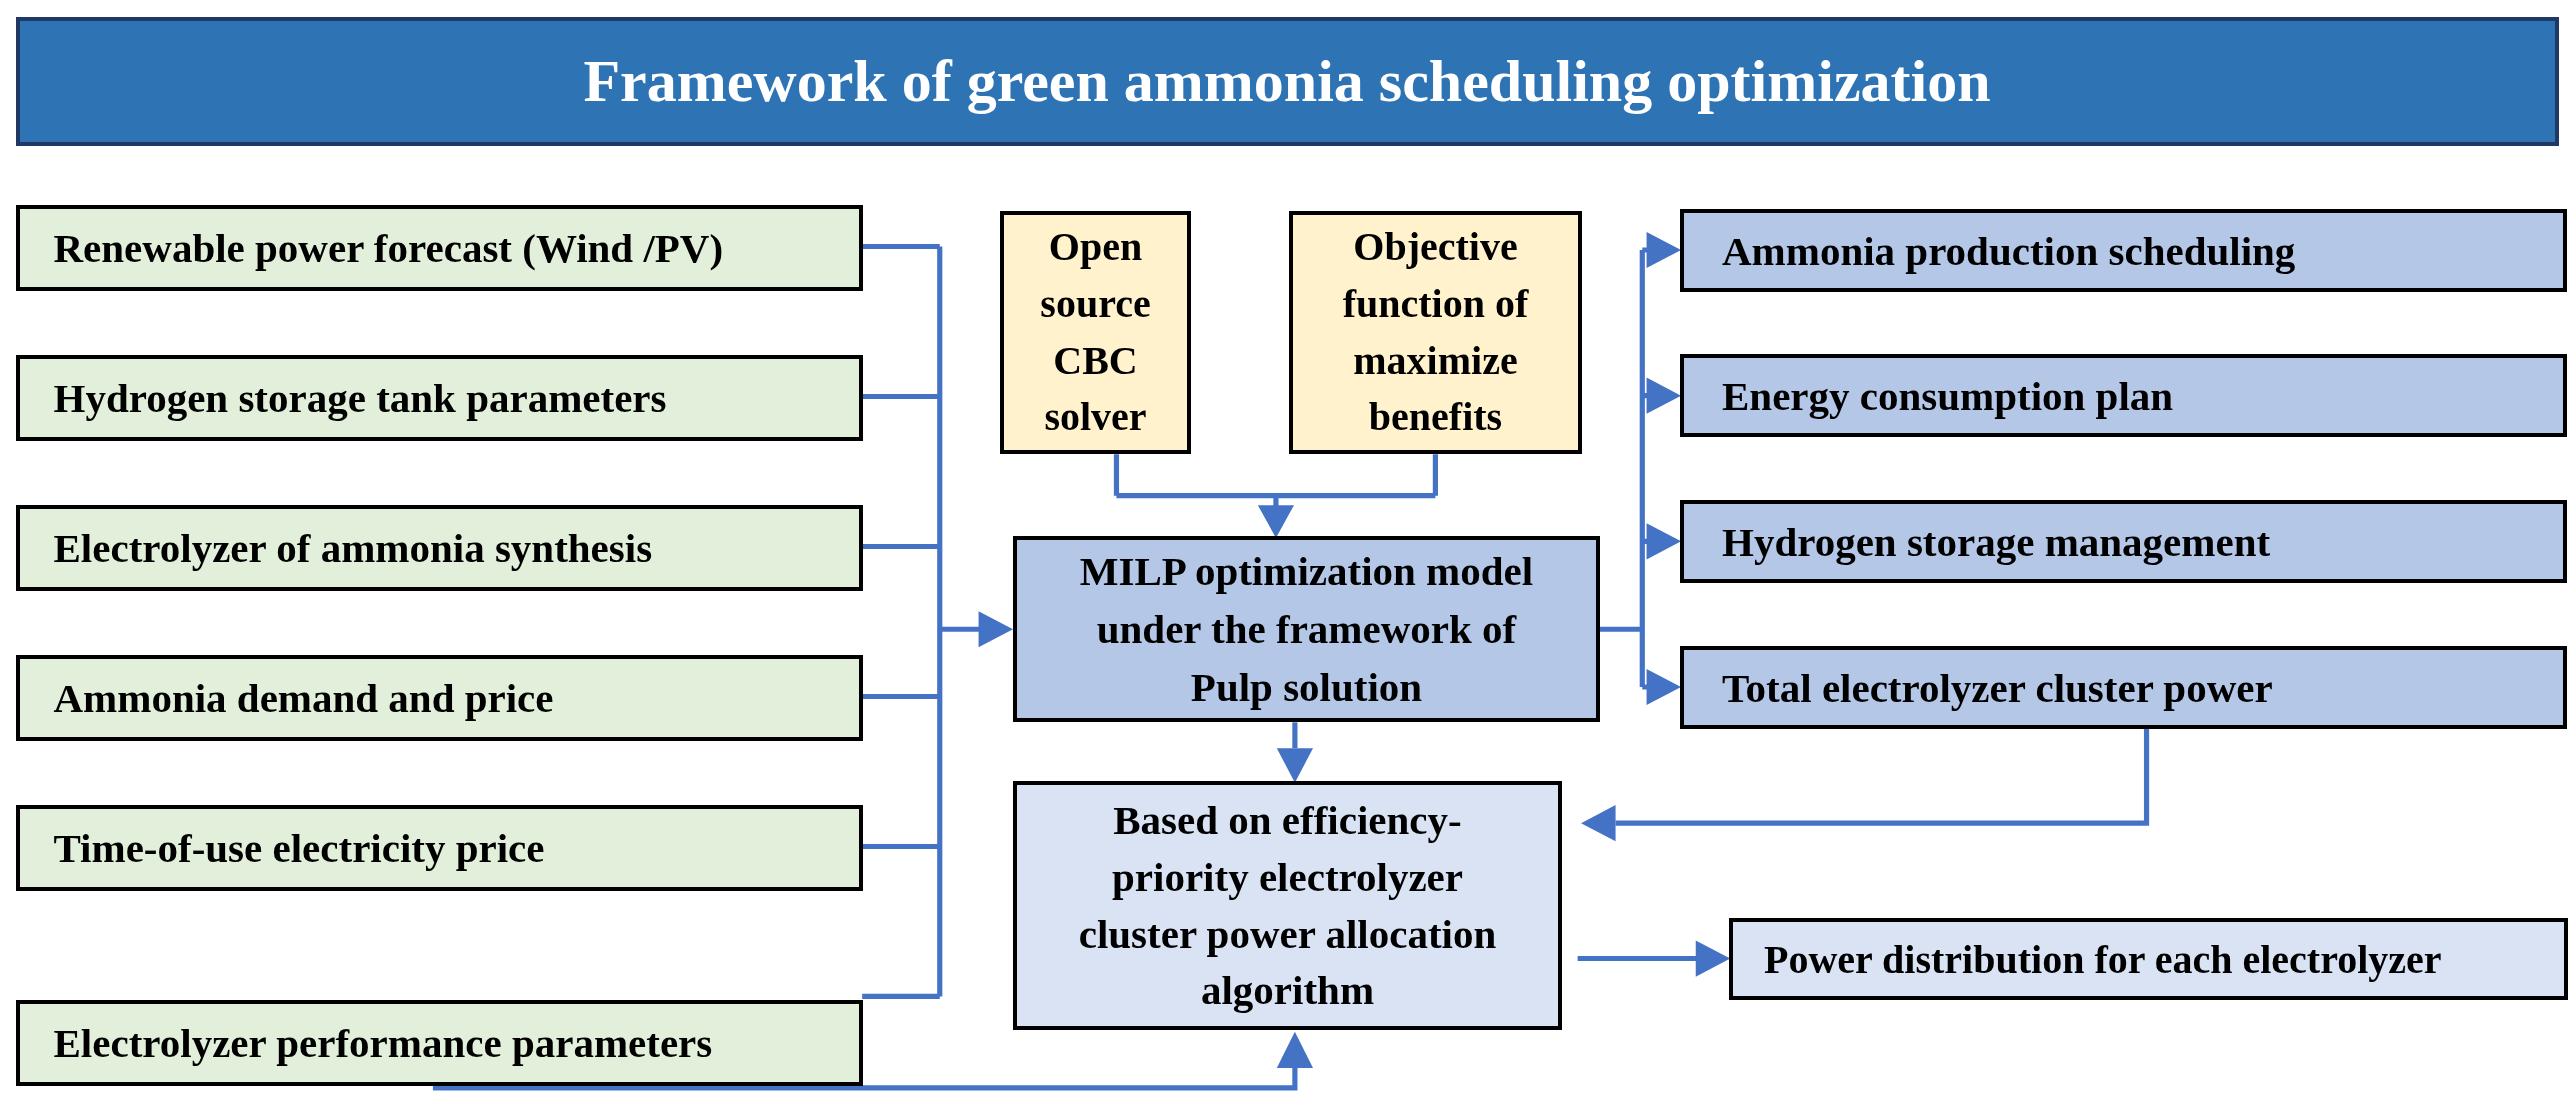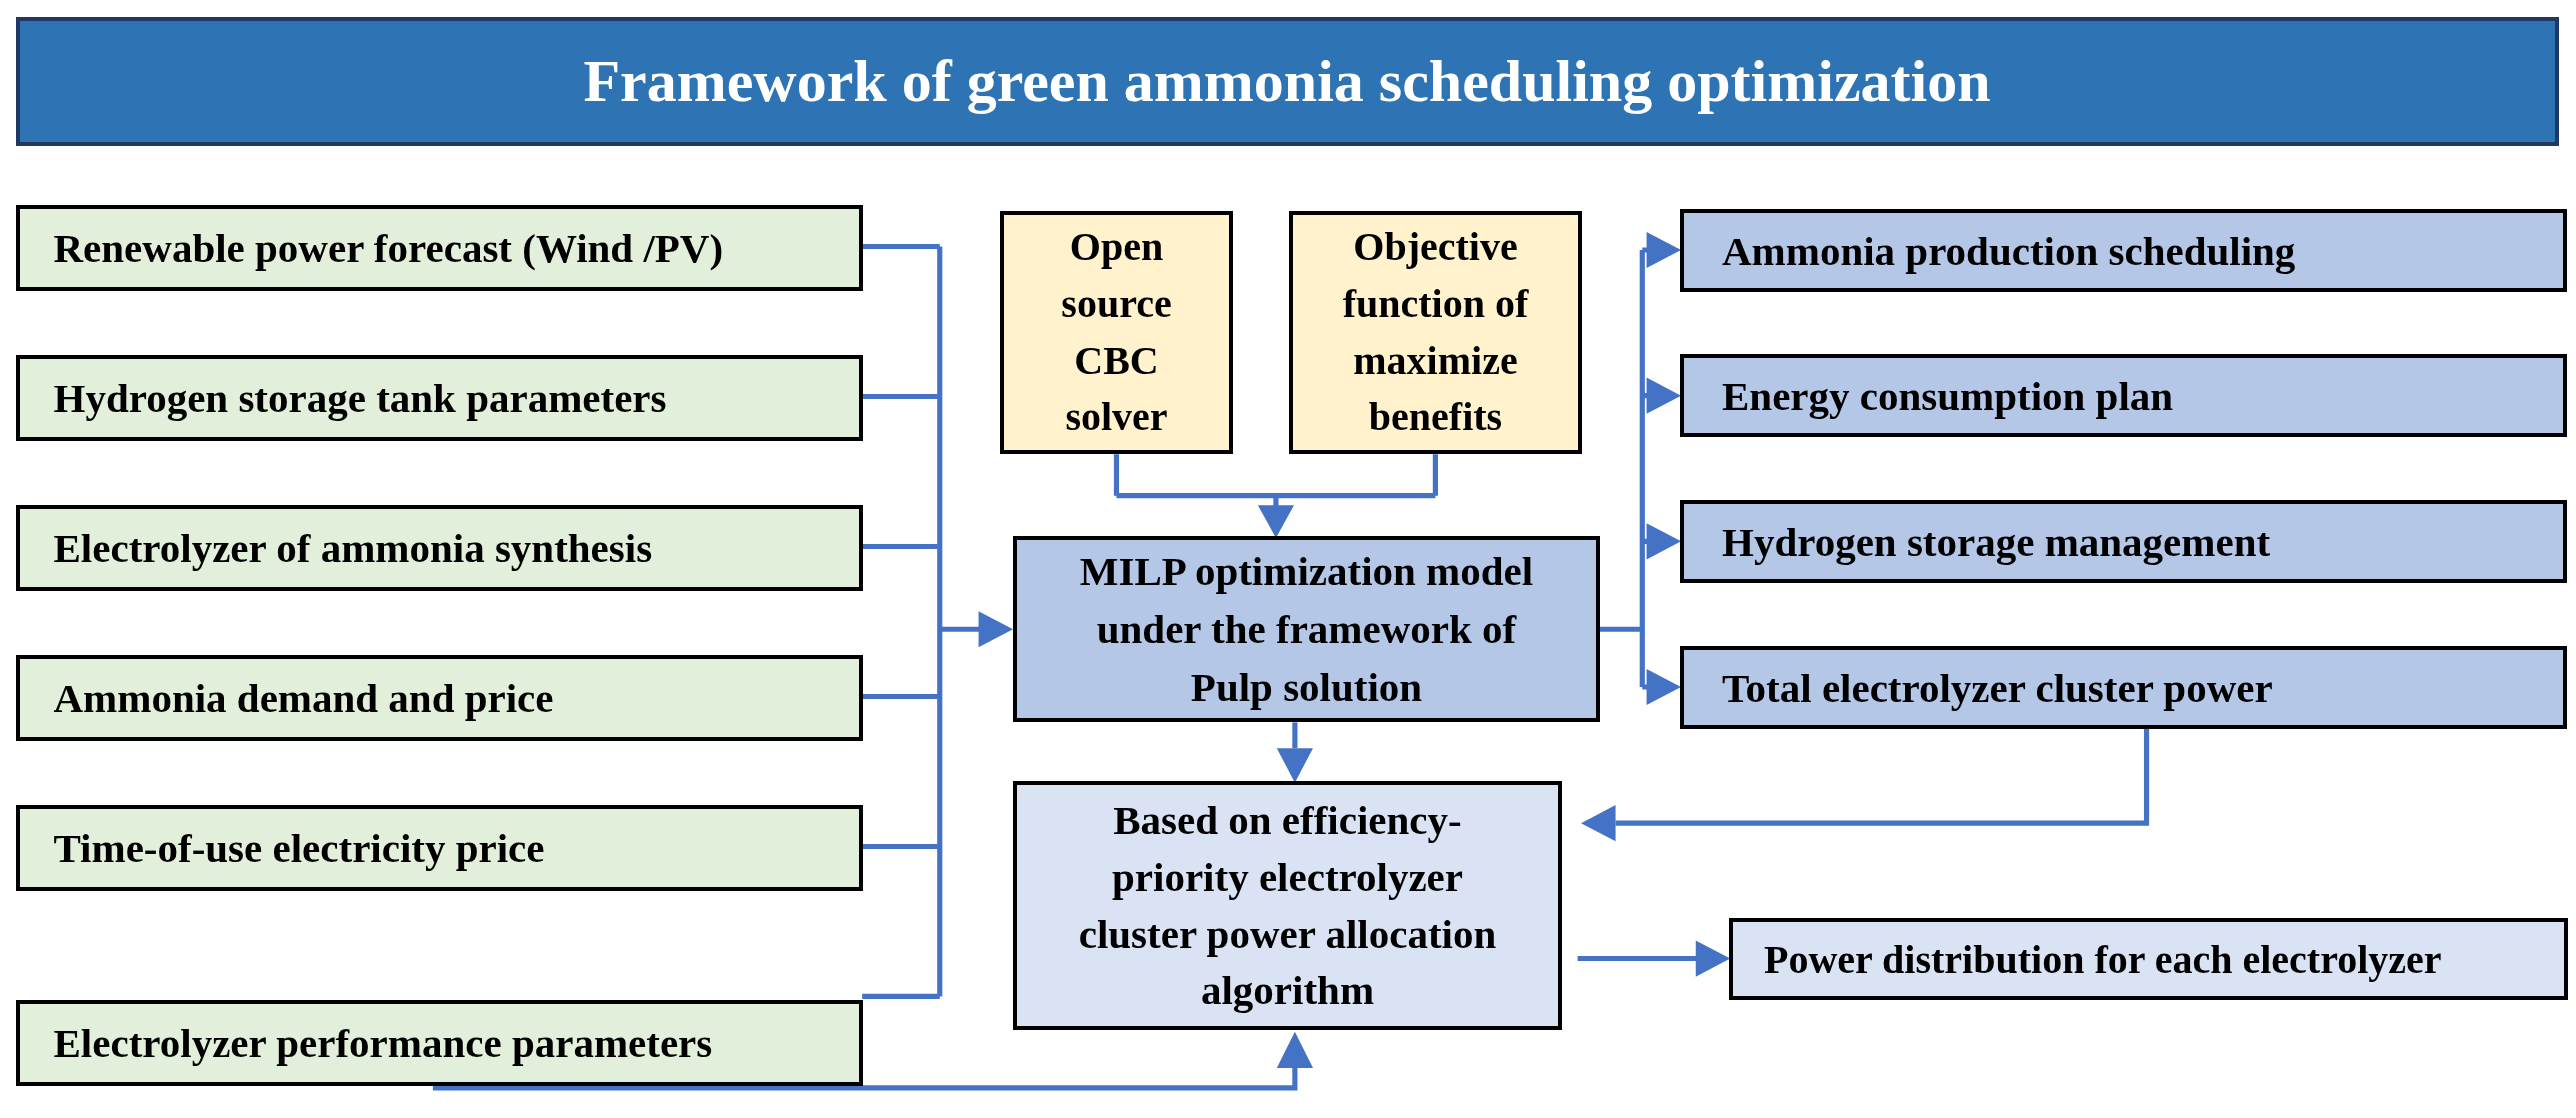--- a/index.html
+++ b/index.html
@@ -91,21 +91,21 @@
   <span>Framework of green ammonia scheduling optimization</span>
 </div>
 
 <div class="box input-box" style="top:205px">Renewable power forecast (Wind /PV)</div>
 <div class="box input-box" style="top:355px">Hydrogen storage tank parameters</div>
 <div class="box input-box" style="top:505px">Electrolyzer of ammonia synthesis</div>
 <div class="box input-box" style="top:655px">Ammonia demand and price</div>
 <div class="box input-box" style="top:805px">Time-of-use electricity price</div>
 <div class="box input-box" style="top:1000px">Electrolyzer performance parameters</div>
 
-<div class="box solver-box" style="left:1000px;width:233px">Open
+<div class="box solver-box" style="left:1000px;width:191px">Open
 source
 CBC
 solver</div>
 <div class="box solver-box" style="left:1289px;width:293px">Objective
 function of
 maximize
 benefits</div>
 <div class="box milp-box">MILP optimization model
 under the framework of
 Pulp solution</div>

